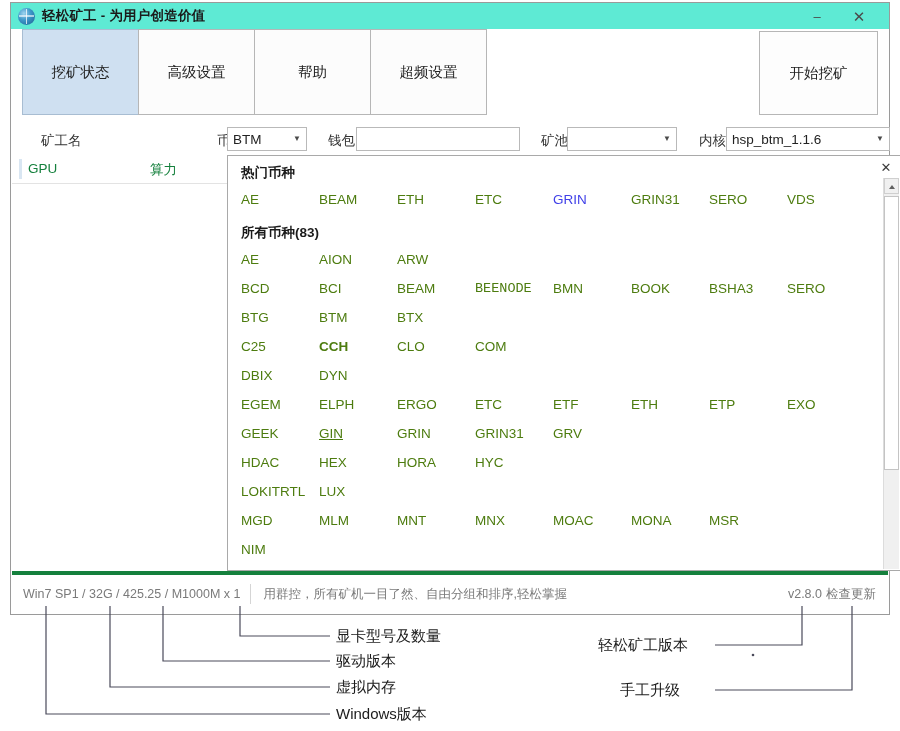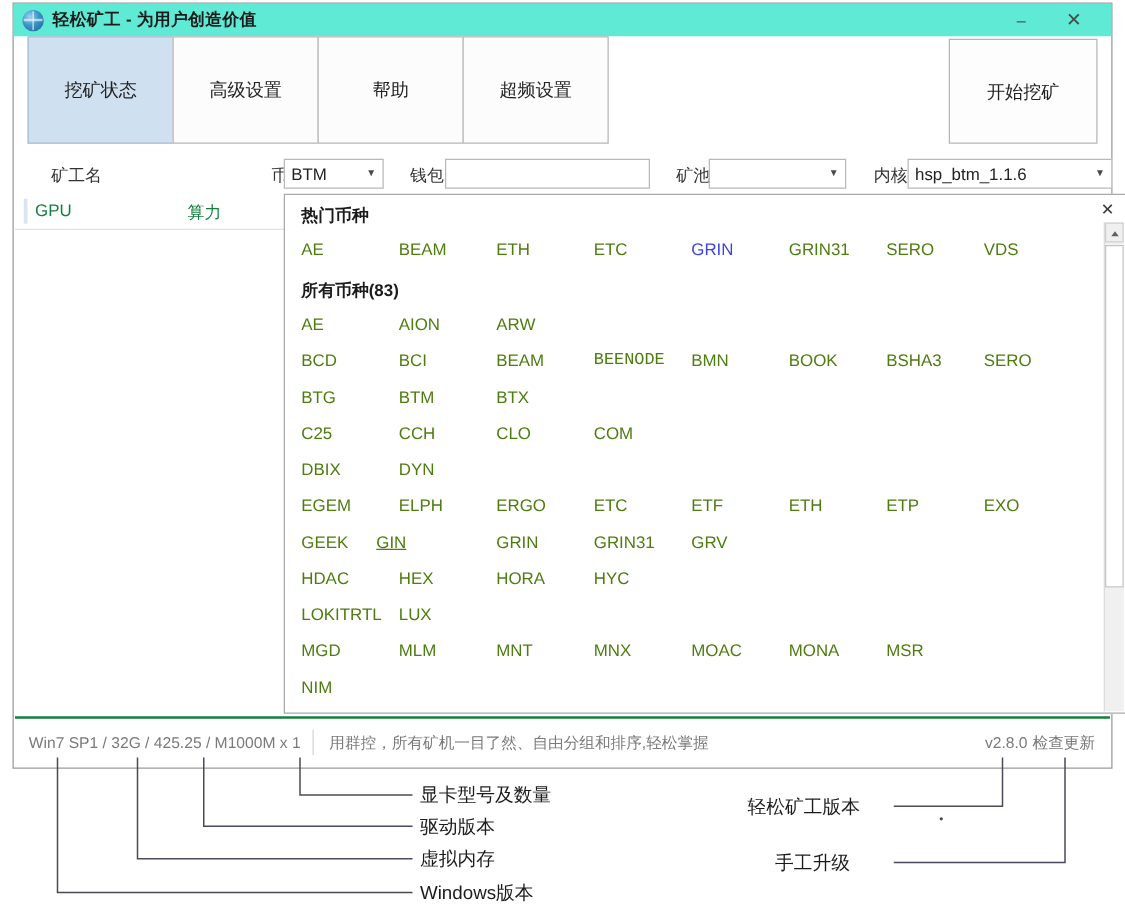--- a/index.html
+++ b/index.html
@@ -306,21 +306,21 @@
     box-sizing: border-box;
     cursor: default;
   }
 
   
   #status-bar {
     position: absolute;
     left: 1px; right: 1px;
     bottom: 1px;
     height: 38px;
-    border-top: 2px solid #15803d;
+    border-top: 4px solid #15803d;
     display: flex;
     align-items: center;
     font-size: 12.5px;
     color: #7a7a7a;
     background: #ffffff;
   }
   #status-sysinfo {
     padding-left: 11px;
     padding-right: 10px;
     white-space: nowrap;
@@ -444,41 +444,41 @@
           <div class="coin" style="left: 468px;">BSHA3</div>
           <div class="coin" style="left: 546px;">SERO</div>
         </div>
         <div class="coin-row" style="top: 154px;">
           <div class="coin" style="left: 0px;">BTG</div>
           <div class="coin" style="left: 78px;">BTM</div>
           <div class="coin" style="left: 156px;">BTX</div>
         </div>
         <div class="coin-row" style="top: 183px;">
           <div class="coin" style="left: 0px;">C25</div>
-          <div class="coin" style="left: 78px;">CCH</div>
+          <div class="coin" style="left: 78px; font-weight: bold;">CCH</div>
           <div class="coin" style="left: 156px;">CLO</div>
           <div class="coin" style="left: 234px;">COM</div>
         </div>
         <div class="coin-row" style="top: 212px;">
           <div class="coin" style="left: 0px;">DBIX</div>
           <div class="coin" style="left: 78px;">DYN</div>
         </div>
         <div class="coin-row" style="top: 241px;">
           <div class="coin" style="left: 0px;">EGEM</div>
           <div class="coin" style="left: 78px;">ELPH</div>
           <div class="coin" style="left: 156px;">ERGO</div>
           <div class="coin" style="left: 234px;">ETC</div>
           <div class="coin" style="left: 312px;">ETF</div>
           <div class="coin" style="left: 390px;">ETH</div>
           <div class="coin" style="left: 468px;">ETP</div>
           <div class="coin" style="left: 546px;">EXO</div>
         </div>
         <div class="coin-row" style="top: 270px;">
           <div class="coin" style="left: 0px;">GEEK</div>
-          <div class="coin" style="left: 60px; text-decoration: underline;">GIN</div>
+          <div class="coin" style="left: 78px; text-decoration: underline;">GIN</div>
           <div class="coin" style="left: 156px;">GRIN</div>
           <div class="coin" style="left: 234px;">GRIN31</div>
           <div class="coin" style="left: 312px;">GRV</div>
         </div>
         <div class="coin-row" style="top: 299px;">
           <div class="coin" style="left: 0px;">HDAC</div>
           <div class="coin" style="left: 78px;">HEX</div>
           <div class="coin" style="left: 156px;">HORA</div>
           <div class="coin" style="left: 234px;">HYC</div>
         </div>

